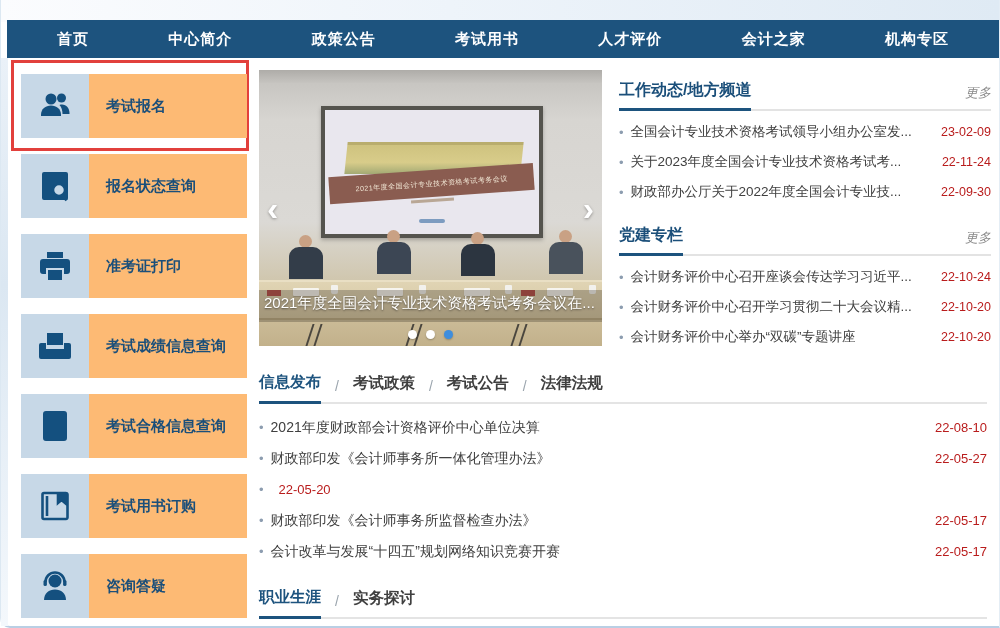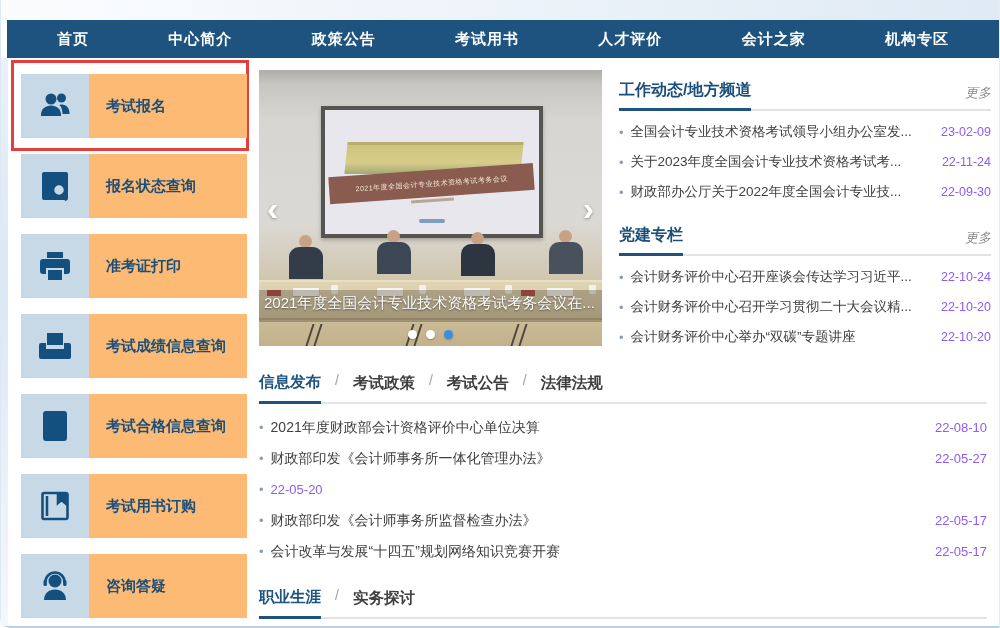--- a/index.html
+++ b/index.html
@@ -82,26 +82,26 @@
   .rightcol { position:absolute; left:618px; top:80px; width:372px; }
   .sec-head { display:flex; align-items:flex-end; justify-content:space-between;
               border-bottom:2px solid #e3e3e3; }
   .sec-title { font-size:16px; font-weight:bold; color:#1b4f7a; padding-bottom:7px;
                border-bottom:3px solid #1d537e; margin-bottom:-2px; }
   .sec-more { font-size:13px; color:#8a8a8a; padding-bottom:7px; cursor:pointer;font-style:italic; }
   .news { margin-top:6px; }
   .news-row { display:flex; align-items:center; height:30px; cursor:pointer; }
   .news-row .bullet { color:#8d9db0; font-size:13px; margin-right:7px; }
   .news-row .txt { flex:1; font-size:13.5px; color:#404040; white-space:nowrap; overflow:hidden; }
-  .news-row .date { font-size:12.5px; color:#8b5cf6; margin-left:0; flex:none; }
+  .news-row .date { font-size:12.5px; color:#b91c1c; margin-left:8px; flex:none; }
   .sec2 { margin-top:18px; }
 
   
   .bottomblock { position:absolute; left:258px; top:366px; width:728px; }
-  .tabs { display:flex; align-items:center; border-bottom:2px solid #e4e4e4;
+  .tabs { display:flex; align-items:flex-end; border-bottom:2px solid #e4e4e4;
           font-size:15.5px; color:#3a3a3a; }
   .tab { padding:6px 0 8px; cursor:pointer; font-weight:bold; color:#3f3f3f; }
   .tab.active { color:#1d537e; border-bottom:3px solid #1d537e; margin-bottom:-2px; }
   .tab-sep { color:#9aa4ad; padding:0 14px 8px; font-size:14px; }
   .blist { margin-top:8px; }
   .blist .news-row { height:31px; }
   .blist .news-row .txt { font-size:14px; }
   .blist .news-row .date { font-size:13px; }
   .tabs2 { margin-top:14px; }
 </style>

